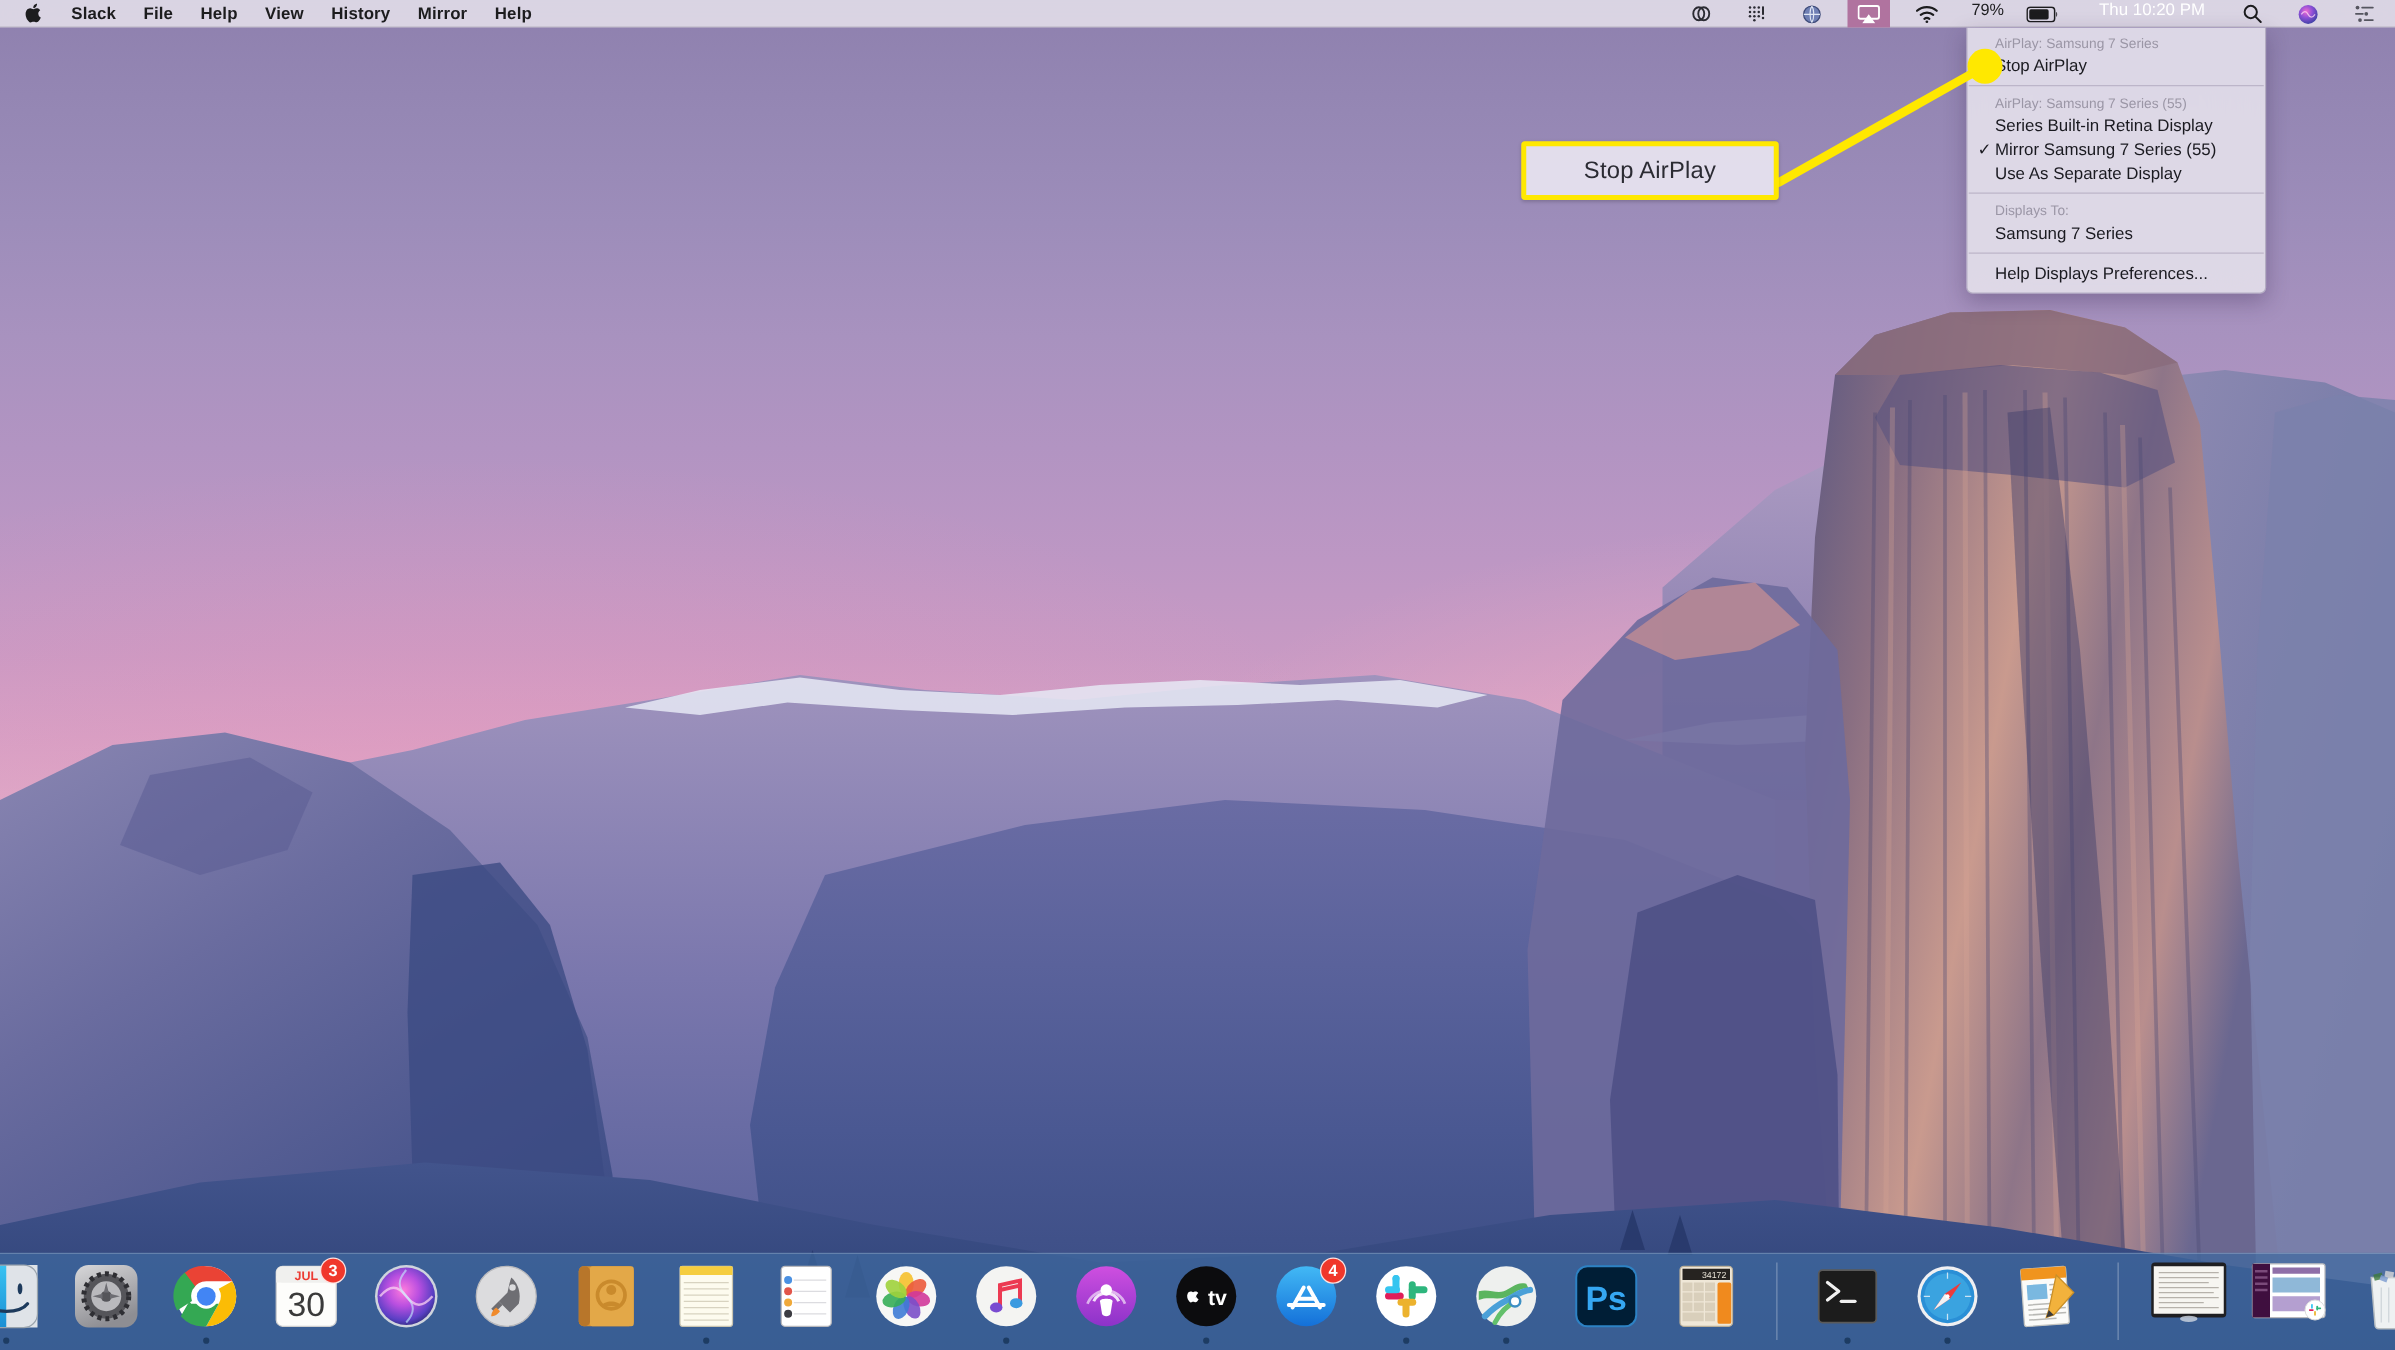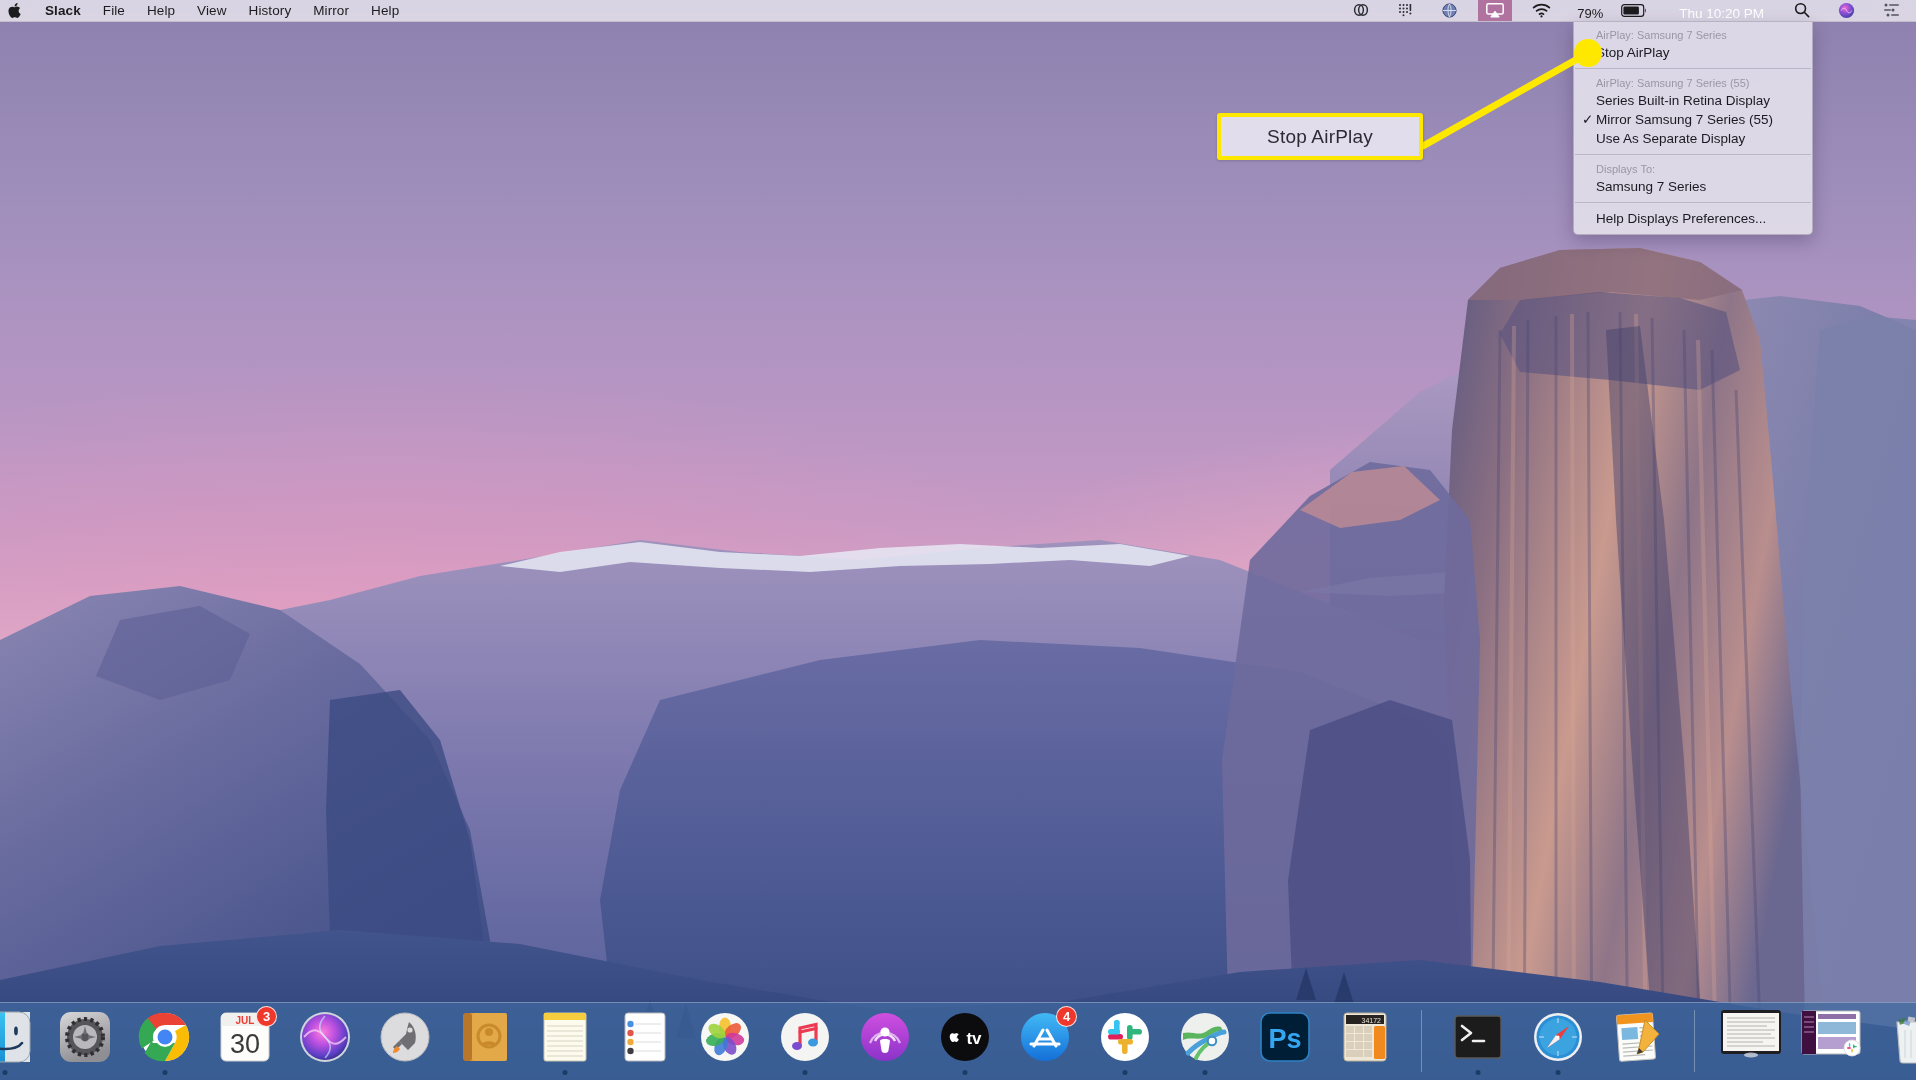--- a/index.html
+++ b/index.html
@@ -33,31 +33,31 @@
   
   #menubar {
     position:absolute; left:0; top:0; width:1916px; height:22px;
     background:rgba(236,233,240,.80);
     backdrop-filter:blur(18px);
     display:flex; align-items:center;
     z-index:60;
     font-size:13.5px; color:#1c1c1e;
     border-bottom:1px solid rgba(0,0,0,.10);
   }
-  #menubar-left { display:flex; align-items:flex-start; height:100%; }
+  #menubar-left { display:flex; align-items:flex-start; height:100%; padding-left:12px; }
   .mb-item {
     padding:0 11px; height:100%; display:flex; align-items:center;
-    white-space:nowrap; letter-spacing:.1px;
+    white-space:nowrap; letter-spacing:.1px;font-weight:bold;
   }
   .mb-item.app { font-weight:bold; }
   .apple-logo { padding:0 11px 0 8px; display:flex; align-items:center; height:100%; }
   .apple-logo svg { width:15px; height:17px; display:block; }
 
   #menubar-right {
-    margin-left:auto; display:flex; align-items:flex-end; height:100%;
+    margin-left:auto; display:flex; align-items:flex-start; height:100%;
     padding-right:8px; gap:12px;
   }
   .sb {
     height:22px; display:flex; align-items:center; justify-content:center;
     padding:0 8px;
   }
   .sb.active { background:#b0739f; }
   .sb.active svg { fill:#ffffff; stroke:#ffffff; }
   .sb-clock { padding:0 10px 0 12px; font-size:13.5px; color:#ffffff; white-space:nowrap; }
   .sb-batt { font-size:13px; color:#1c1c1e; padding:0 4px 0 6px; }

